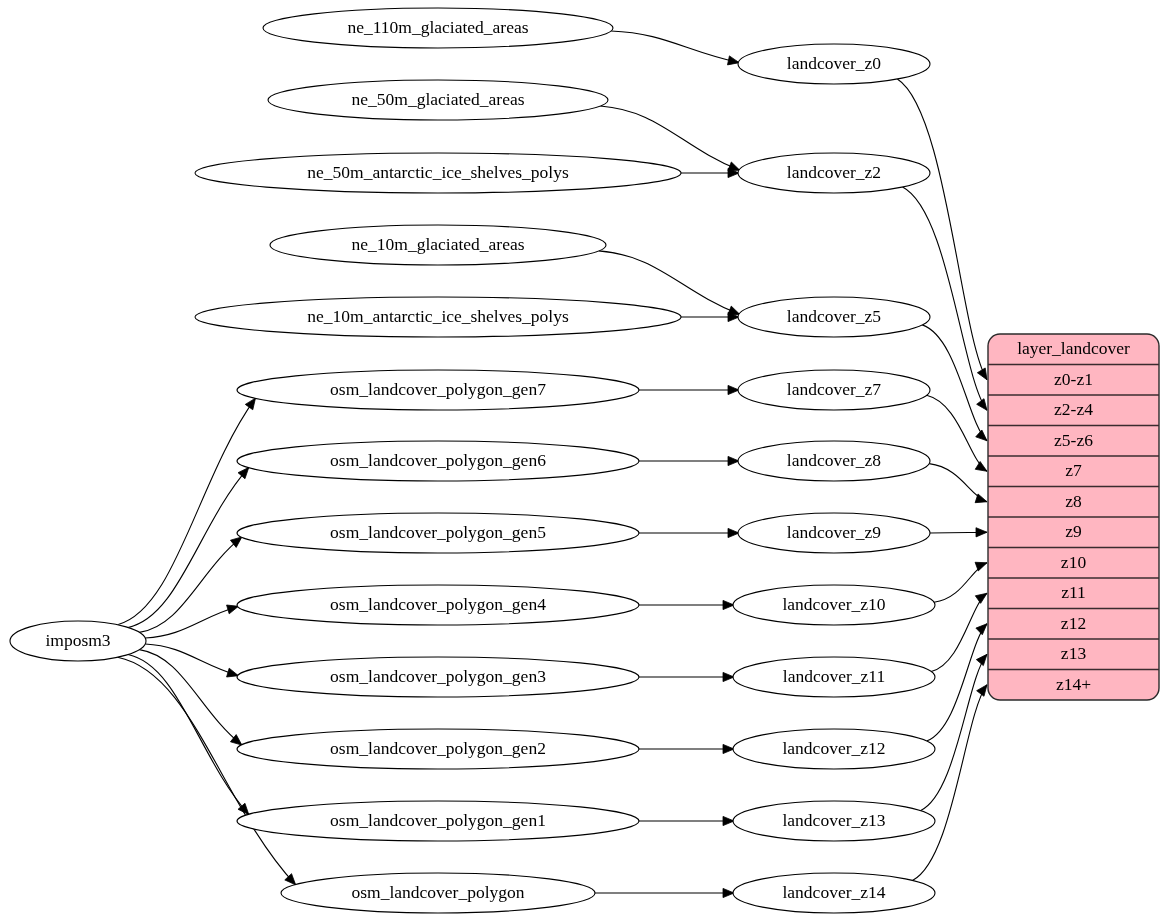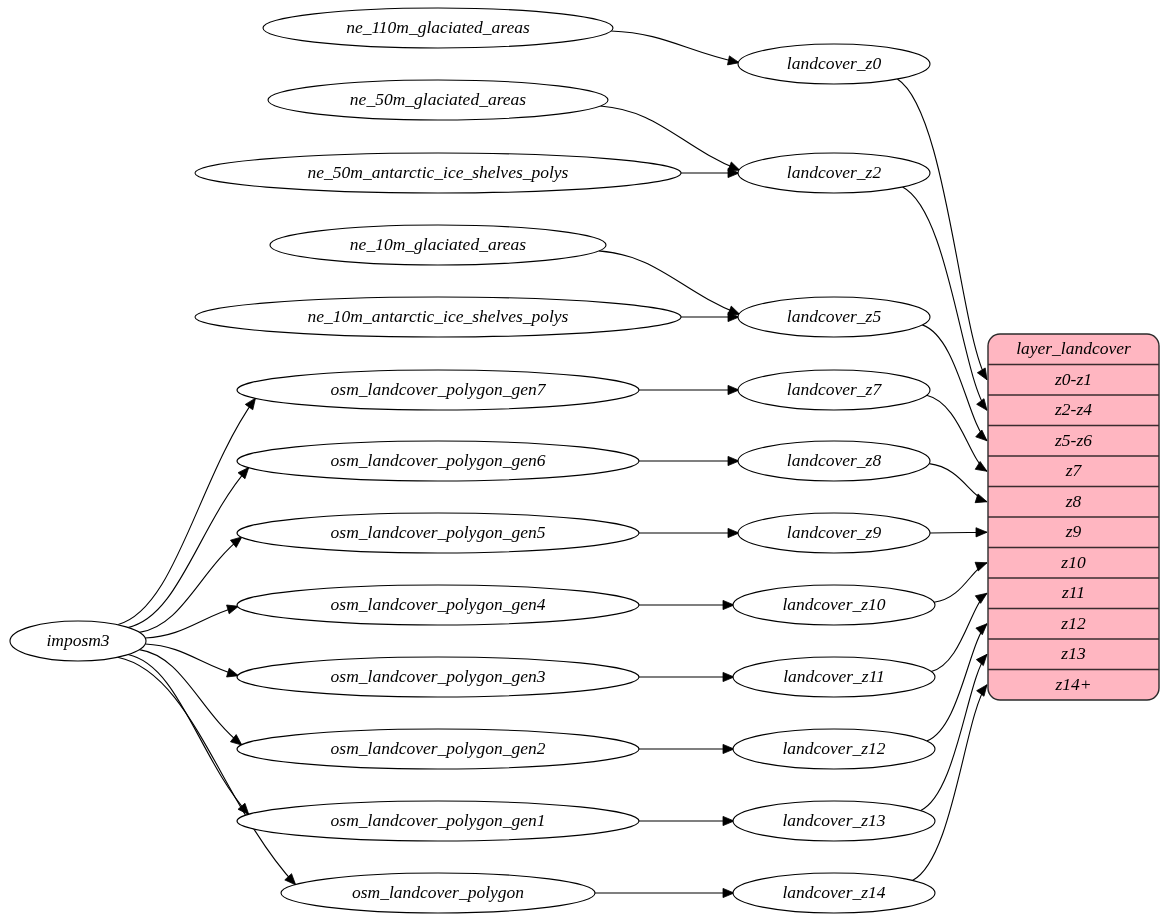--- a/index.html
+++ b/index.html
@@ -10,21 +10,20 @@
   body {
     width: 1165px;
     height: 923px;
     font-family: "Liberation Serif", "DejaVu Serif", serif;
     overflow: hidden;
   }
   #graph-root {
     position: relative;
     width: 1074px;
     height: 923px;
-    font-style: italic;
   }
   svg#diagram {
     display: block;
     width: 1165px;
     height: 923px;
   }
   .node-ellipse {
     fill: #ffffff;
     stroke: #000000;
     stroke-width: 1.1;

